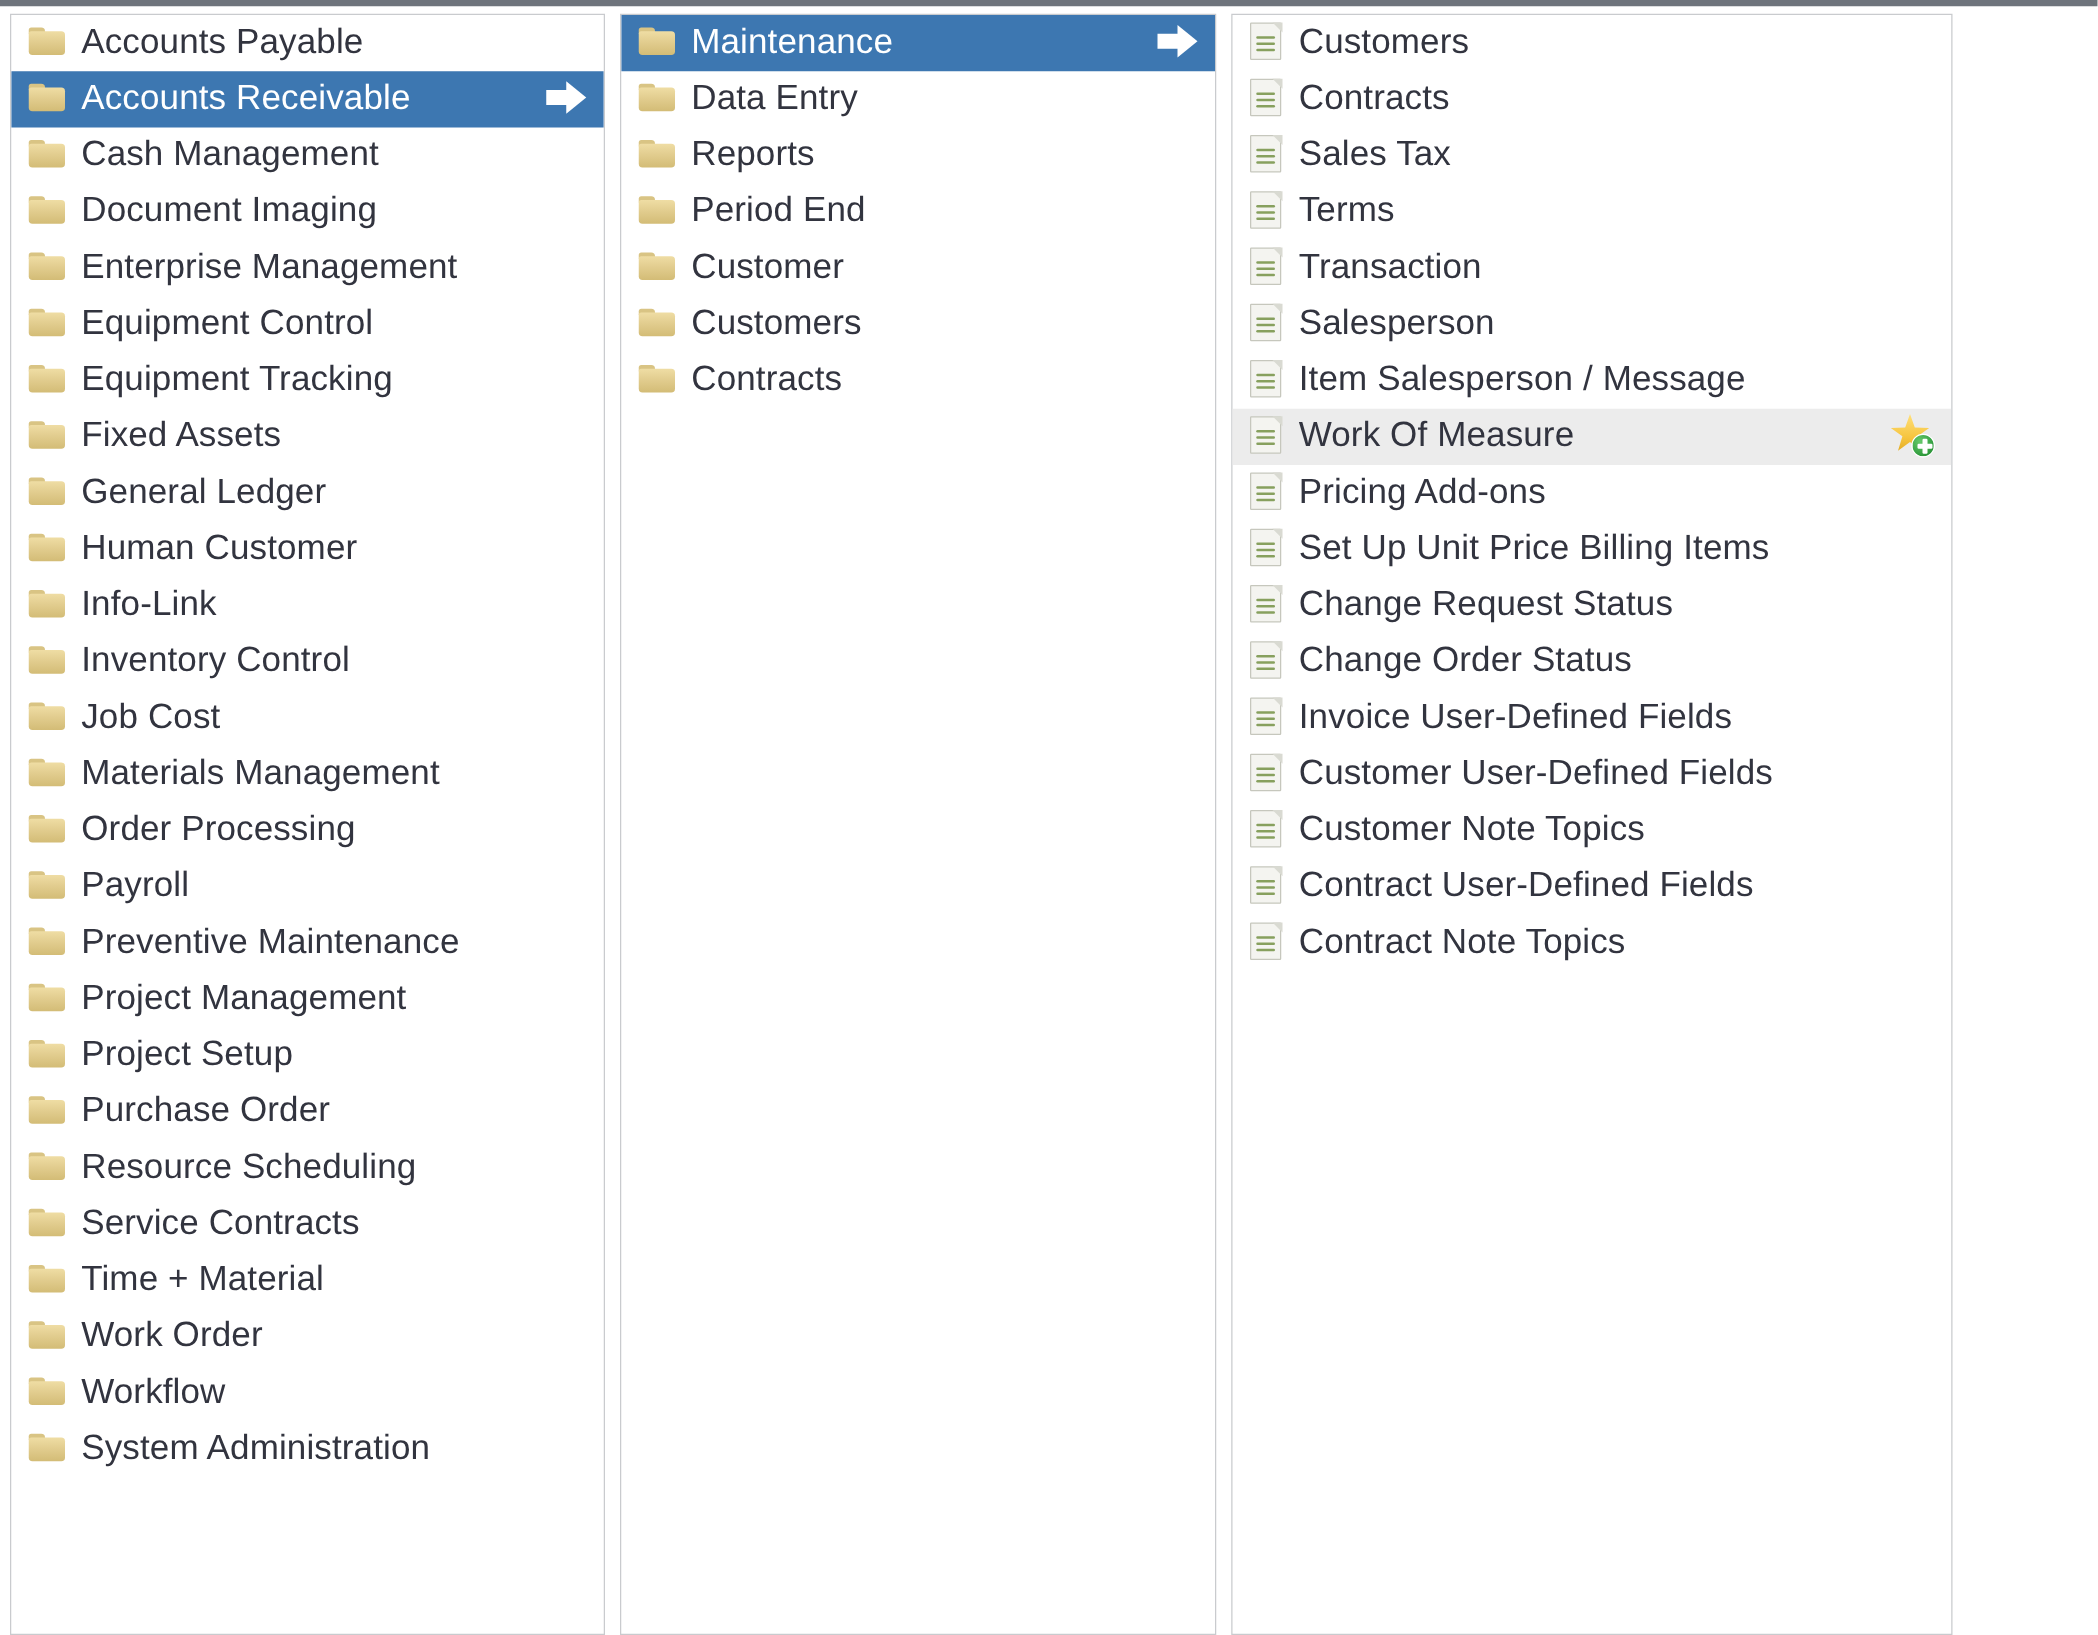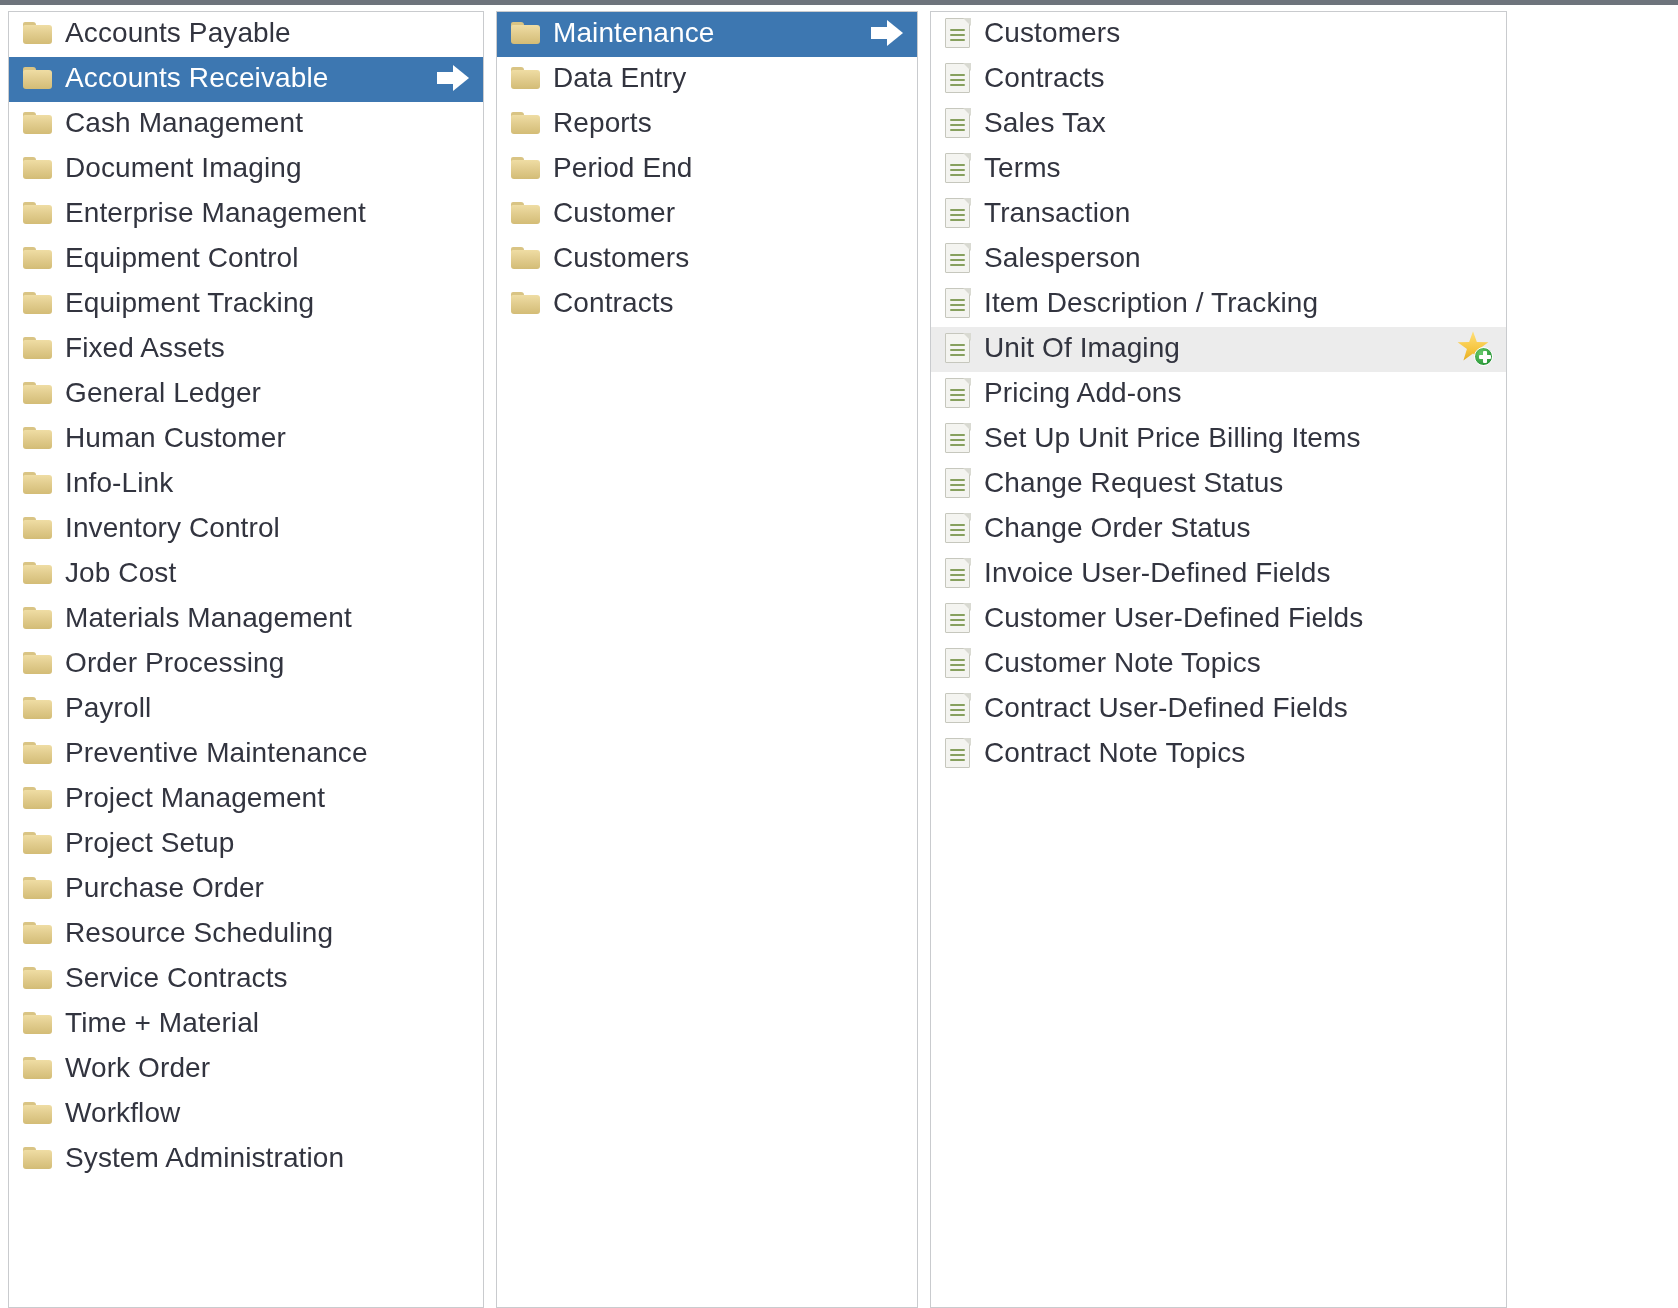--- a/index.html
+++ b/index.html
@@ -33,21 +33,21 @@
 
   .panel {
     background: #ffffff;
     border: 1px solid #c9cbce;
     height: 1297px;
     overflow: hidden;
     flex: 0 0 auto;
   }
 
   .panel.p1 { width: 476px; margin-left: 8px; }
-  .panel.p2 { width: 422px; margin-left: 12px; }
+  .panel.p2 { width: 477px; margin-left: 12px; }
   .panel.p3 { width: 577px; margin-left: 12px; }
 
   .row {
     display: flex;
     align-items: center;
     height: 45px;
     padding: 0 12px 4px 14px;
     cursor: default;
     position: relative;
   }
@@ -516,33 +516,33 @@
       <div class="row">
         <span class="doc-icon">
           <span class="page"></span>
           <span class="fold"></span>
           <span class="lines">
             <i></i>
             <i></i>
             <i></i>
           </span>
         </span>
-        <span class="label">Item Description / Tracking</span>
+        <span class="label">Item Salesperson / Message</span>
       </div>
       <div class="row hovered">
         <span class="doc-icon">
           <span class="page"></span>
           <span class="fold"></span>
           <span class="lines">
             <i></i>
             <i></i>
             <i></i>
           </span>
         </span>
-        <span class="label">Unit Of Imaging</span>
+        <span class="label">Work Of Measure</span>
         <span class="star-icon">
           <span class="star"></span>
           <span class="badge"></span>
         </span>
       </div>
       <div class="row">
         <span class="doc-icon">
           <span class="page"></span>
           <span class="fold"></span>
           <span class="lines">

